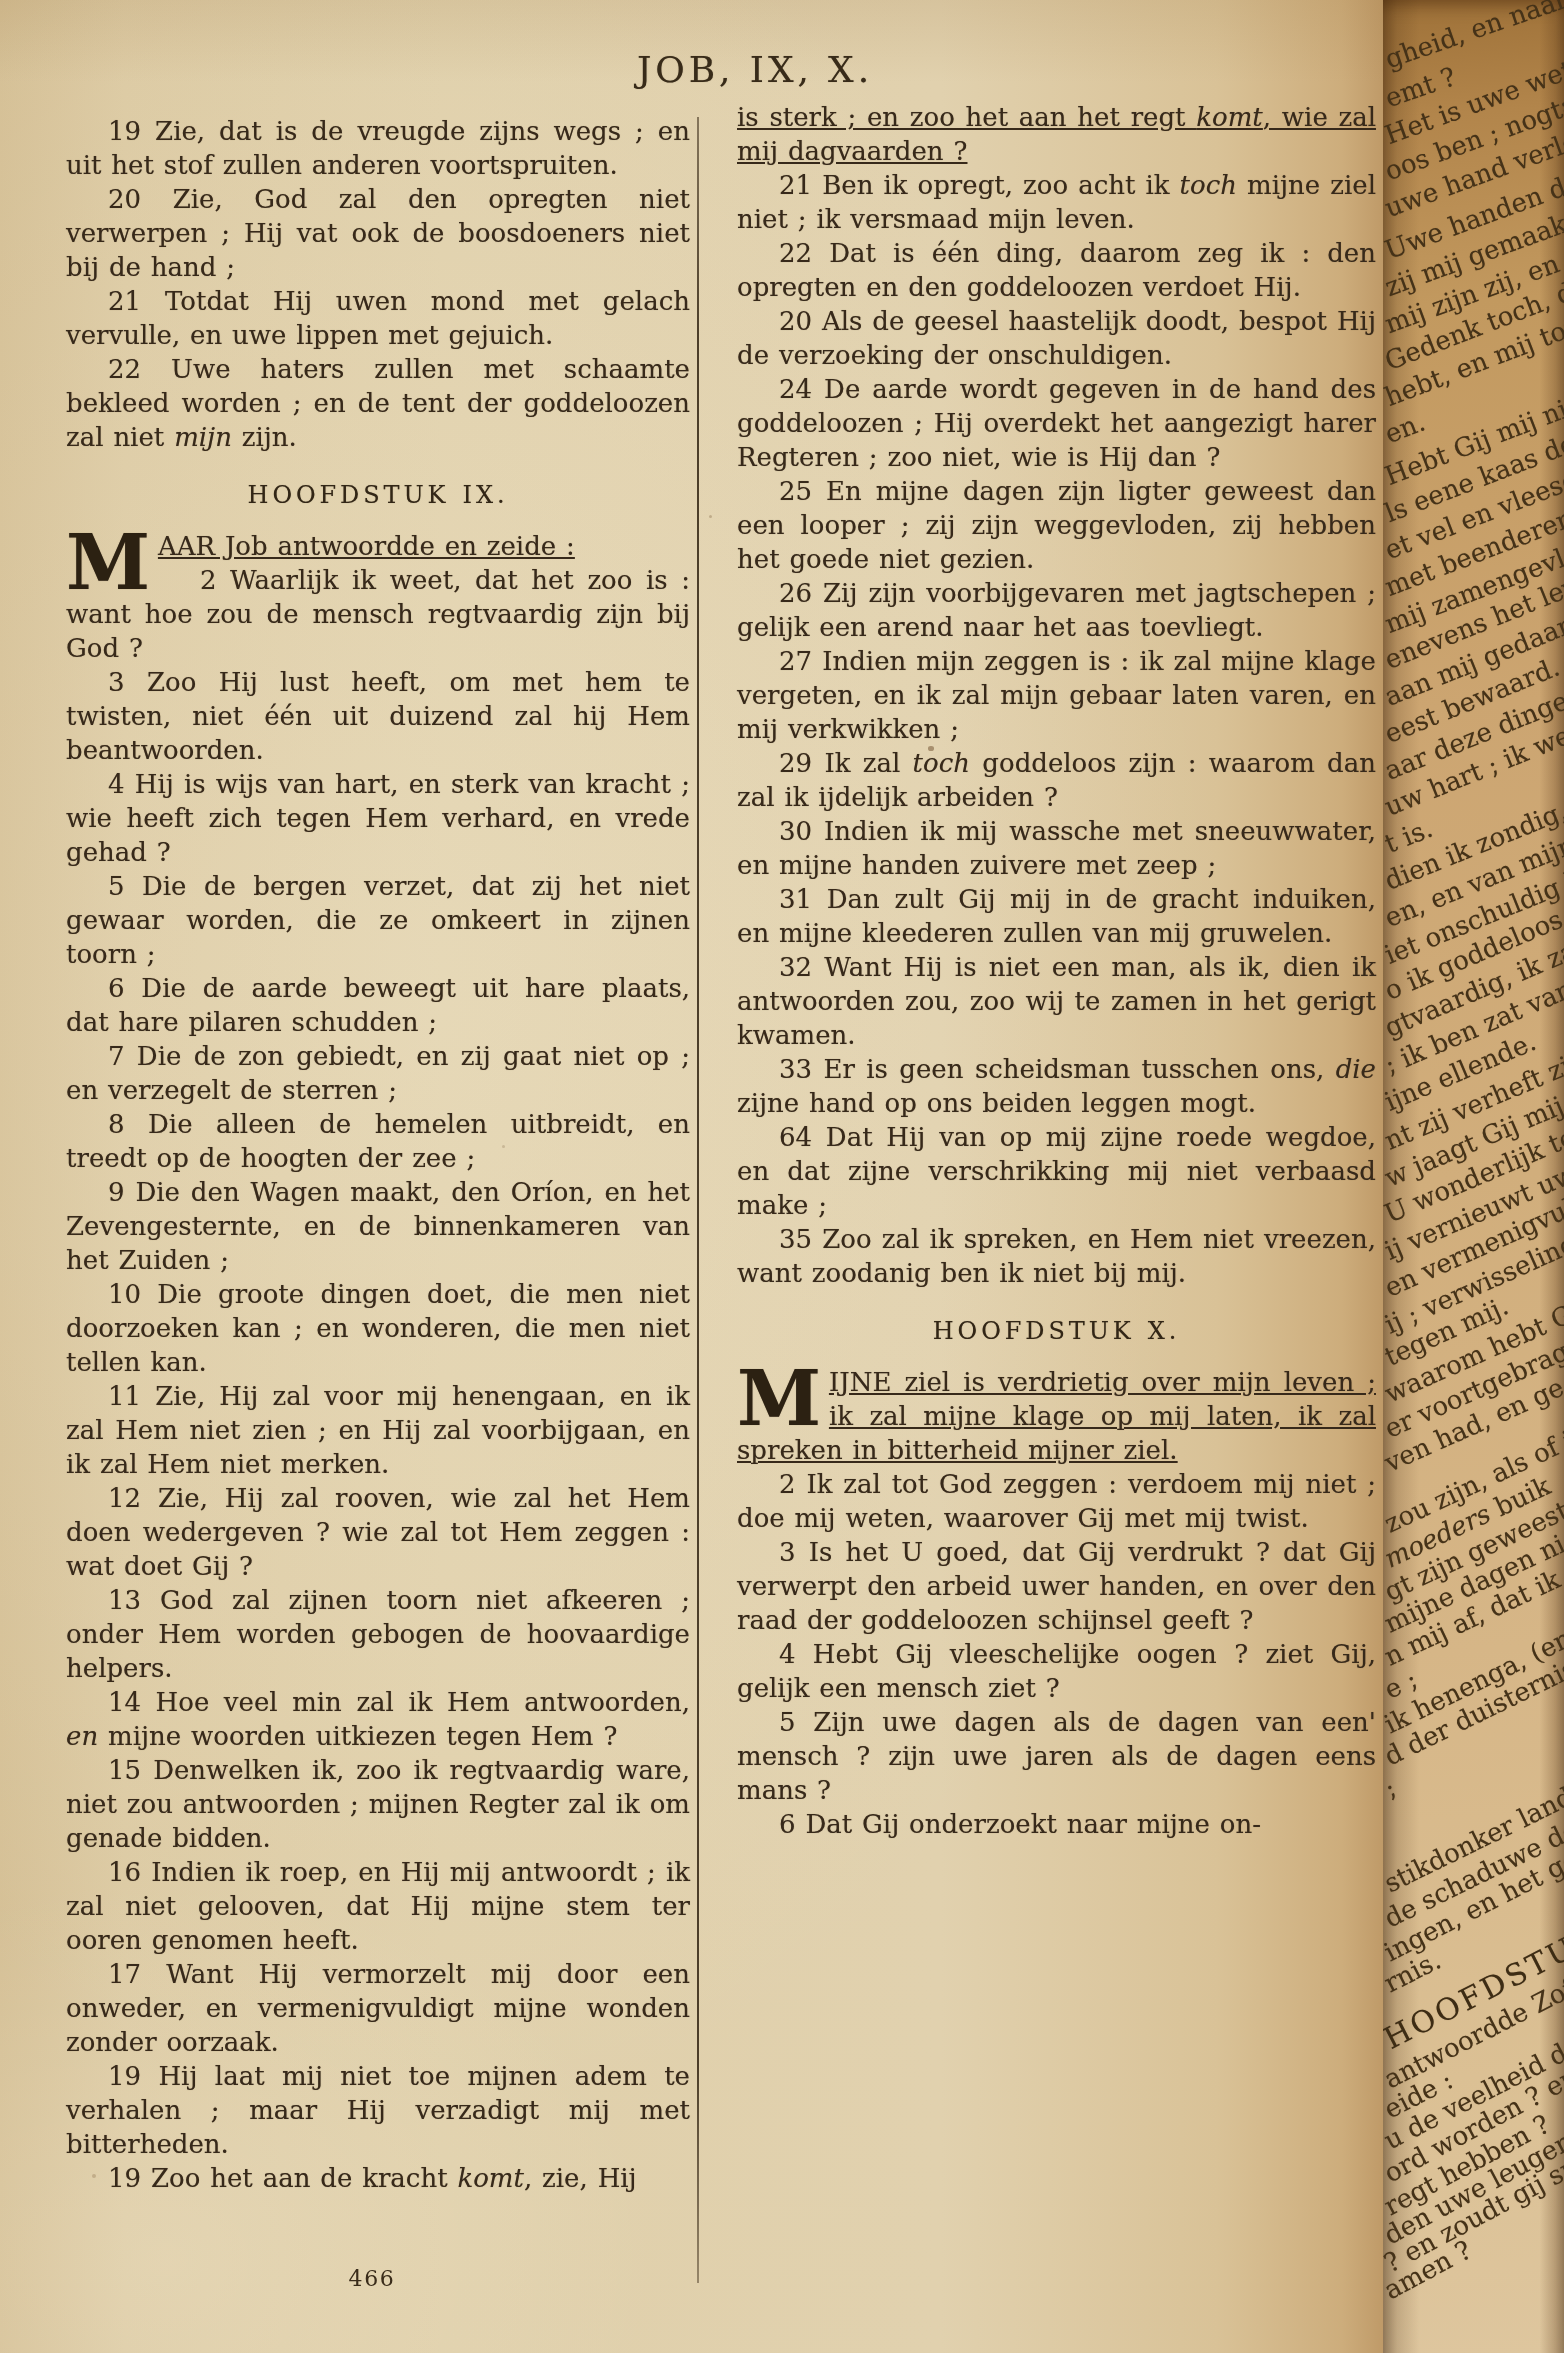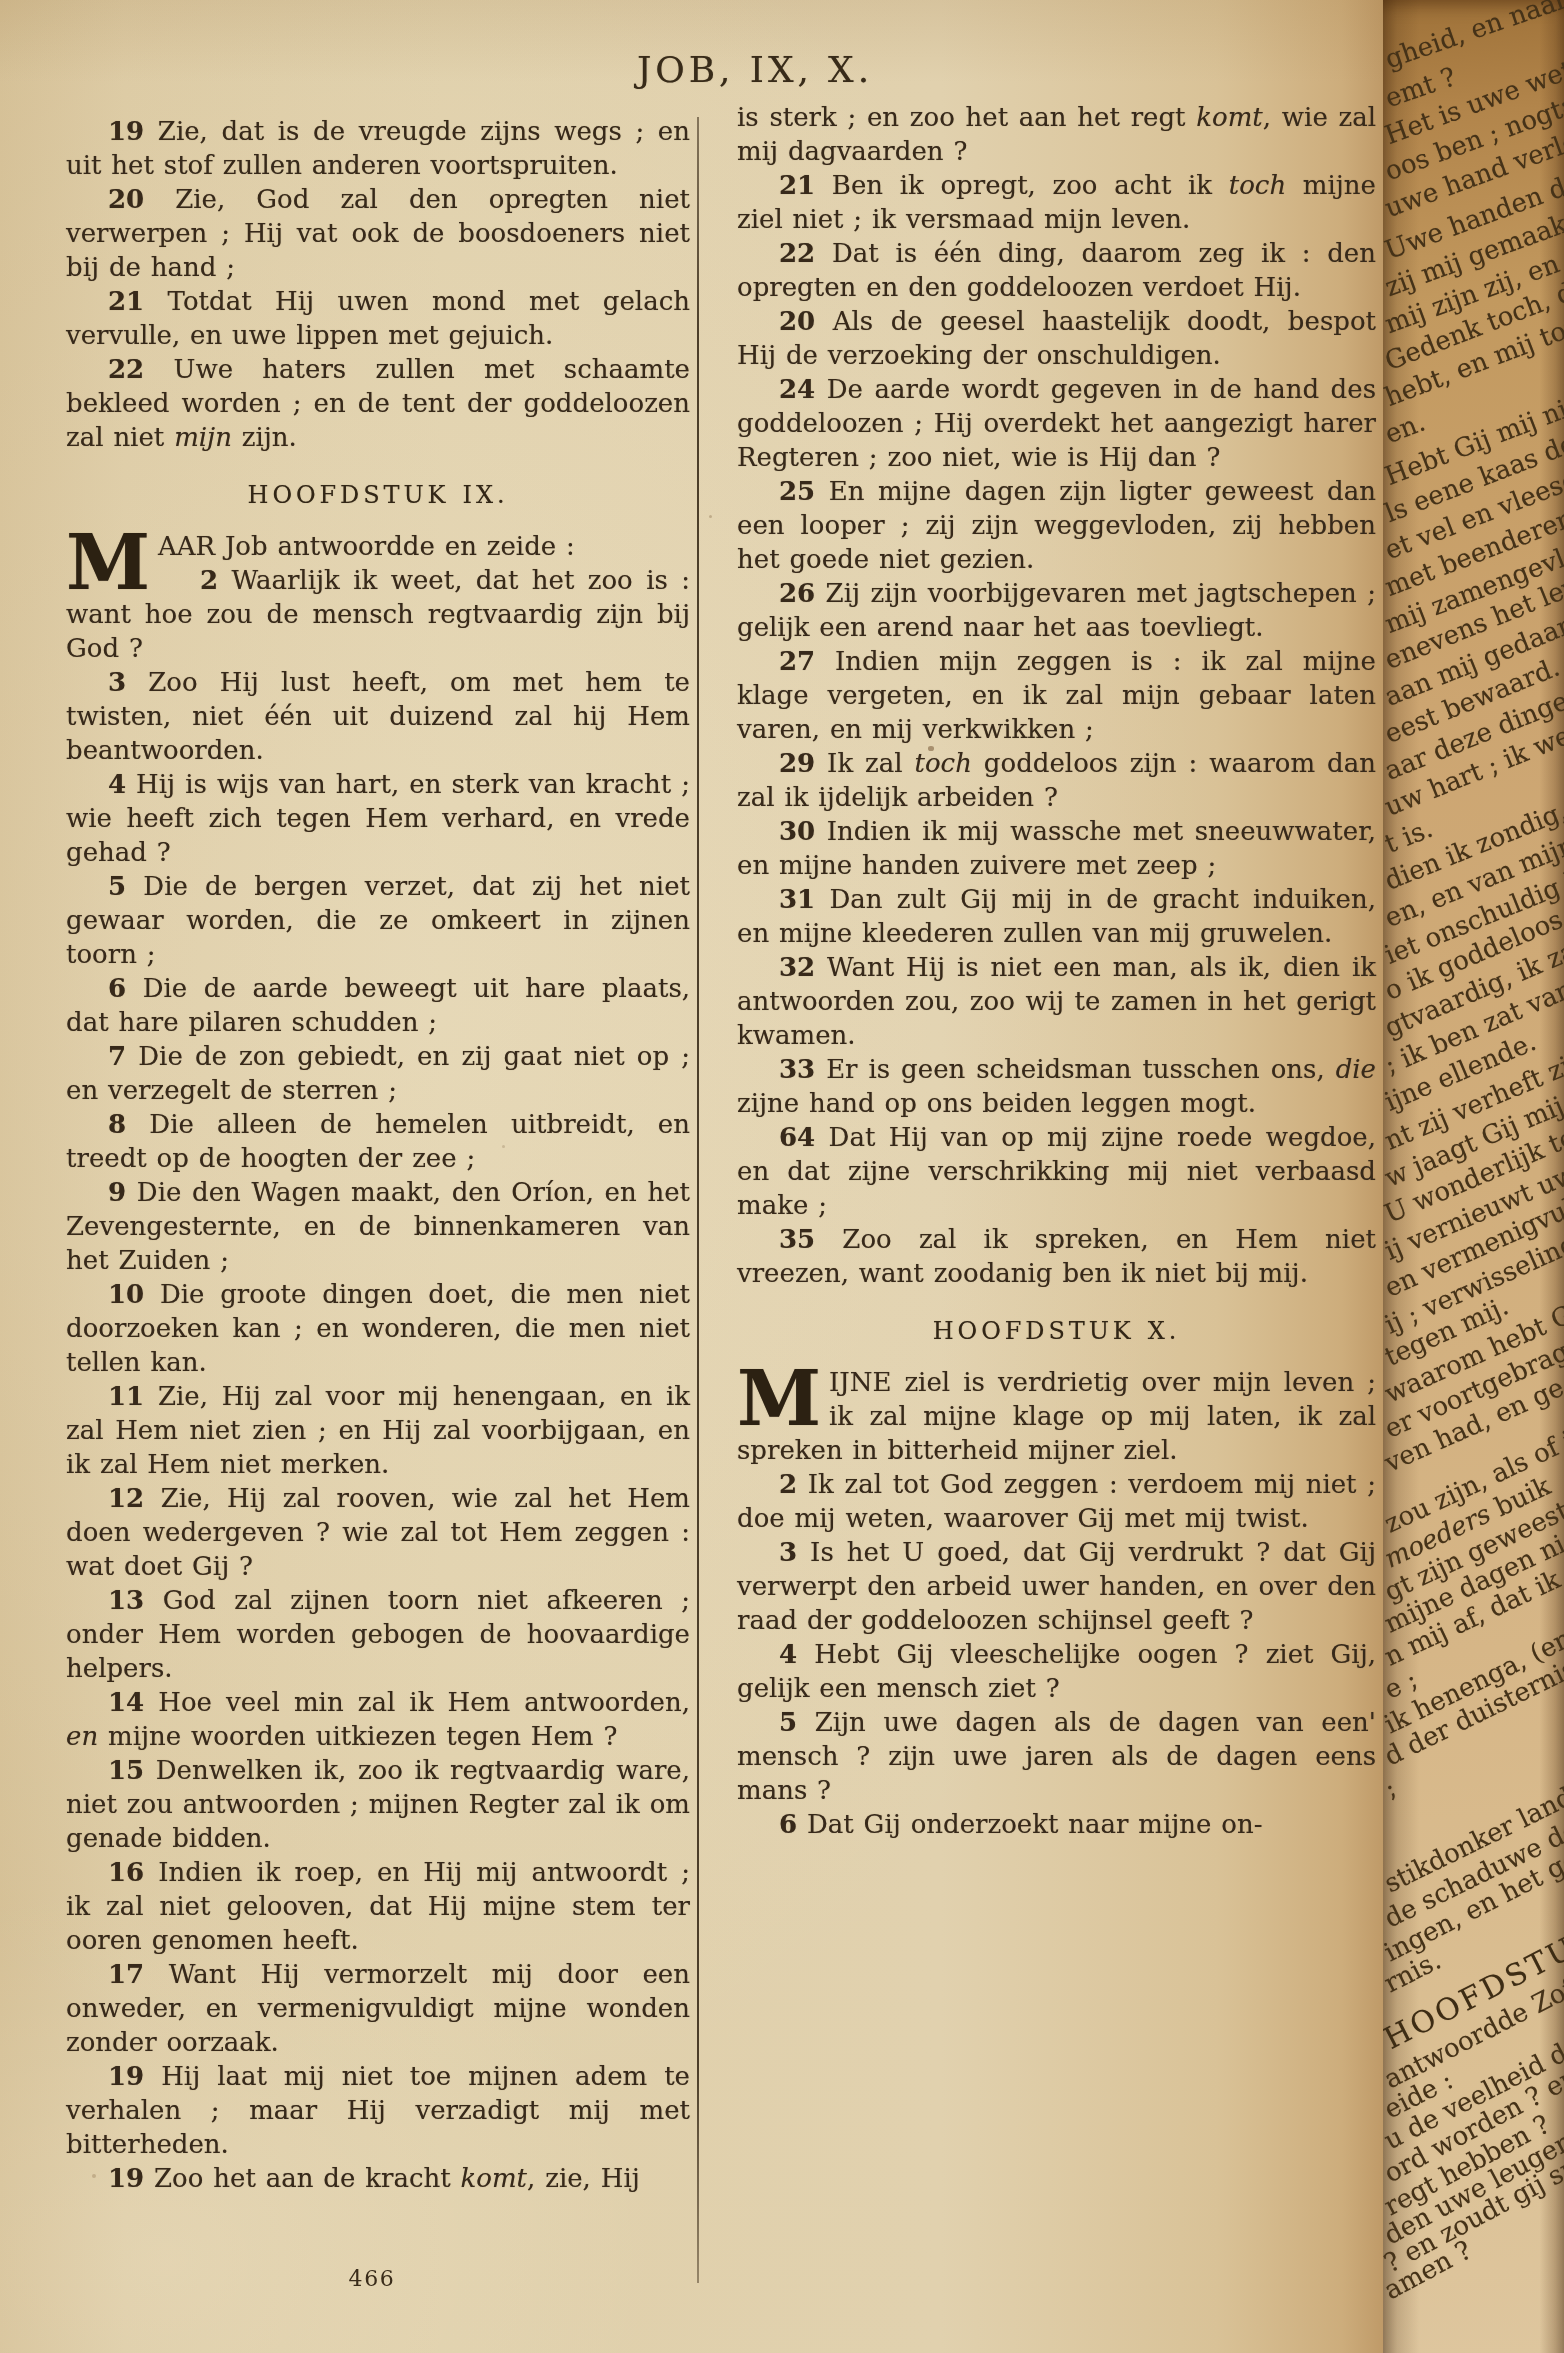--- a/index.html
+++ b/index.html
@@ -25,30 +25,30 @@
   }
   .column{
     position:absolute;color:#37291a;
     font-size:26px;line-height:34px;text-align:justify;
     text-shadow:0 0 0.8px rgba(55,41,24,0.45);
     word-spacing:1.6px;
   }
   .col-left{left:66px;top:114px;width:624px;}
   .col-right{left:737px;top:100px;width:639px;}
   .column p{margin:0;text-indent:42px;}
-  .column p.continuation, .column p.chapter-start{text-indent:0;}
+  .column p.continuation, .column p.chapter-start{text-indent:0;text-decoration:underline;}
   .column .chapter-heading{
     text-align:center;text-indent:0;font-size:24px;letter-spacing:3.9px;
     margin:23.5px 0 17px 0;color:#322616;
   }
   .dropcap{
     float:left;font-weight:bold;font-size:76px;line-height:61px;
     margin:3.9px 7.8px 0 0;color:#2c2112;
   }
-  .vnum{white-space:nowrap;font-weight:bold;}
+  .vnum{white-space:nowrap;}
   .divider-rule{
     position:absolute;left:697px;top:117px;width:2.3px;height:2166px;
     background:linear-gradient(180deg, rgba(58,42,22,0.55), rgba(50,36,18,0.85) 10%, rgba(50,36,18,0.85) 90%, rgba(58,42,22,0.45));
   }
   .page-number{
     position:absolute;left:372px;top:2266px;transform:translateX(-50%);
     font-size:22px;color:#3a2c1a;letter-spacing:1.6px;
   }
   .paper-speck{position:absolute;border-radius:50%;background:rgba(95,62,28,0.45);}
   

